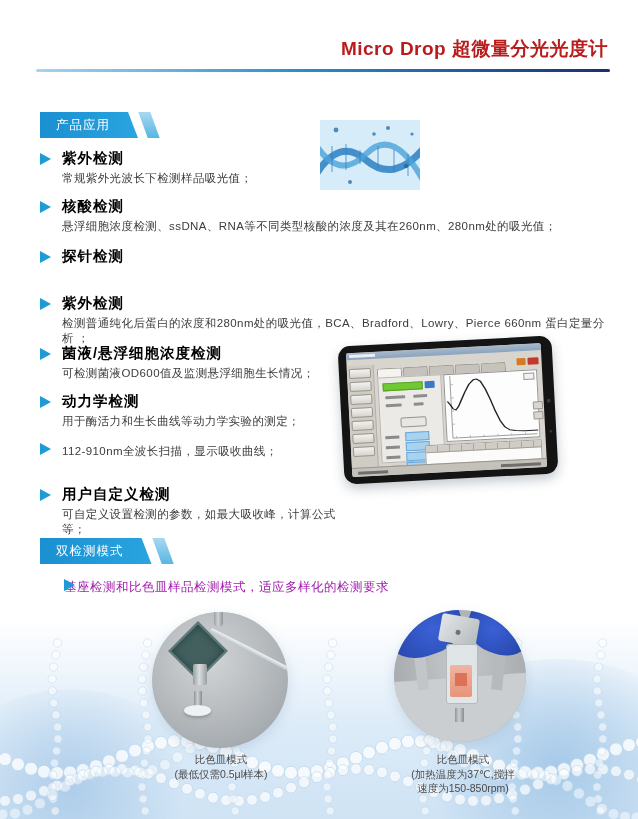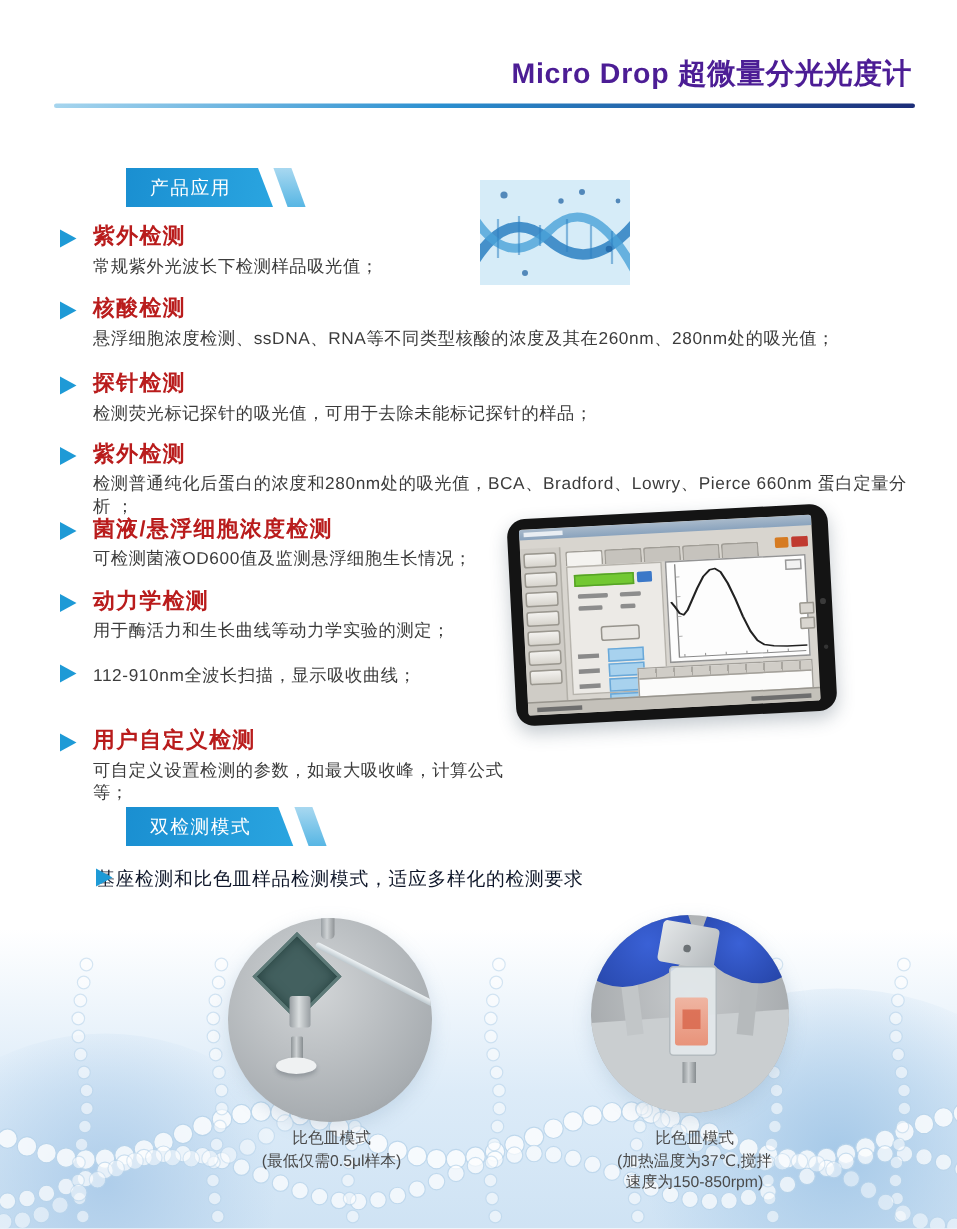--- a/index.html
+++ b/index.html
@@ -1,38 +1,38 @@
 <!DOCTYPE html>
 <html><head>
 <meta charset="utf-8">
 <style>
   html,body{margin:0;padding:0;background:#eef2f5;}
   .page{position:relative;width:638px;height:819px;background:#ffffff;overflow:hidden;
         font-family:"Liberation Sans","DejaVu Sans",sans-serif;margin:0 auto;}
 
   
   .page-title{position:absolute;top:36px;right:30px;margin:0;font-size:19px;font-weight:700;
-              color:#4c1d95;letter-spacing:.5px;}
+              color:#b91c1c;letter-spacing:.5px;}
   .title-rule{position:absolute;top:69px;left:36px;width:574px;height:3px;border-radius:2px;
               background:linear-gradient(90deg,#a6d5ee,#2a8fd0 45%,#1c2d78);}
 
   
-  .badge{position:absolute;left:40px;height:26px;white-space:nowrap;margin-left:44px;}
+  .badge{position:absolute;left:40px;height:26px;white-space:nowrap;}
   .badge-box{display:inline-block;height:26px;line-height:26px;padding:0 28px 0 16px;
              background:linear-gradient(100deg,#1a8fd1,#2aa5e0);color:#fff;font-size:12.5px;
              letter-spacing:1px;clip-path:polygon(0 0,calc(100% - 10px) 0,100% 100%,0 100%);}
   .badge-slash{display:inline-block;vertical-align:top;width:12px;height:26px;margin-left:5px;
              background:linear-gradient(180deg,#a8d8f0,#57b6e4);transform:skewX(20deg);}
 
   
   .app-item{position:absolute;left:40px;right:26px;}
   .app-item .bullet{position:absolute;left:0;top:3px;width:0;height:0;
                     border-left:11px solid #1e9ad6;border-top:6.5px solid transparent;
                     border-bottom:6.5px solid transparent;}
-  .app-item h3{margin:0 0 0 22px;font-size:14.5px;line-height:1.2;color:#b91c1c;font-weight:700;
+  .app-item h3{margin:0 0 0 22px;font-size:14.5px;line-height:1.2;color:#000000;font-weight:700;
                letter-spacing:1px;}
   .app-item p{margin:4px 0 0 22px;font-size:11.5px;line-height:1.25;color:#3c3c3c;letter-spacing:.4px;}
 
   
   .banner{position:absolute;left:320px;top:120px;width:292px;height:70px;display:flex;flex-direction:column;}
   .banner-dna{width:100px;height:70px;flex:none;overflow:hidden;}
   .banner-blue{position:relative;flex:1;background:#29abe2;overflow:hidden;}
   .banner-text{position:absolute;top:14px;left:0;right:0;text-align:center;color:#fff;
                font-size:20px;font-weight:700;letter-spacing:4px;}
   .skyline{position:absolute;bottom:0;left:0;width:100%;height:26px;display:block;}
@@ -68,21 +68,21 @@
   .sc-thead{height:6px;background:#d0cdc7;border-bottom:1px solid #a3a09a;
             background-image:repeating-linear-gradient(90deg,transparent 0 11px,#a9a6a0 11px 12px);}
   .sc-status{position:absolute;left:0;right:0;bottom:0;height:8px;background:#c4c1ba;border-top:1px solid #98958e;}
   .sc-status i{position:absolute;top:3px;height:3px;background:#6e6e6e;}
 
   
   .dual-intro{position:absolute;left:40px;top:577px;}
   .dual-intro .bullet{position:absolute;left:0;top:2px;width:0;height:0;
                       border-left:11px solid #1e9ad6;border-top:6.5px solid transparent;
                       border-bottom:6.5px solid transparent;}
-  .dual-intro span{margin-left:24px;font-size:12.5px;color:#0f172a;letter-spacing:.5px;}
+  .dual-intro span{margin-left:24px;font-size:12.5px;color:#a21caf;letter-spacing:.5px;}
 
   
   .circle{position:absolute;border-radius:50%;overflow:hidden;z-index:2;
           box-shadow:0 4px 12px rgba(120,150,180,.25);}
   .circle.base{left:152px;top:612px;width:136px;height:136px;
           background:radial-gradient(circle at 42% 35%,#d2d5d7,#a8adb1 72%,#90959a);}
   .circle.cuv{left:394px;top:610px;width:132px;height:132px;
           background:radial-gradient(circle at 50% 40%,#c6c9cb,#a4a8ab 75%,#8e9296);}
   .topPin{position:absolute;left:62px;top:0;width:9px;height:14px;border-radius:0 0 3px 3px;
           background:linear-gradient(90deg,#9aa0a4,#cfd3d5 45%,#8f9396);}
@@ -459,21 +459,20 @@
       <p>常规紫外光波长下检测样品吸光值；</p>
     </div>
     <div class="app-item" style="top:198px">
       <span class="bullet"></span>
       <h3>核酸检测</h3>
       <p>悬浮细胞浓度检测、ssDNA、RNA等不同类型核酸的浓度及其在260nm、280nm处的吸光值；</p>
     </div>
     <div class="app-item" style="top:248px">
       <span class="bullet"></span>
       <h3>探针检测</h3>
-      <p>检测荧光标记探针的吸光值，可用于去除未能标记探针的样品；</p>
     </div>
     <div class="app-item" style="top:295px">
       <span class="bullet"></span>
       <h3>紫外检测</h3>
       <p>检测普通纯化后蛋白的浓度和280nm处的吸光值，BCA、Bradford、Lowry、Pierce 660nm 蛋白定量分析 ；</p>
     </div>
     <div class="app-item" style="top:345px;right:300px">
       <span class="bullet"></span>
       <h3>菌液/悬浮细胞浓度检测</h3>
       <p>可检测菌液OD600值及监测悬浮细胞生长情况；</p>

